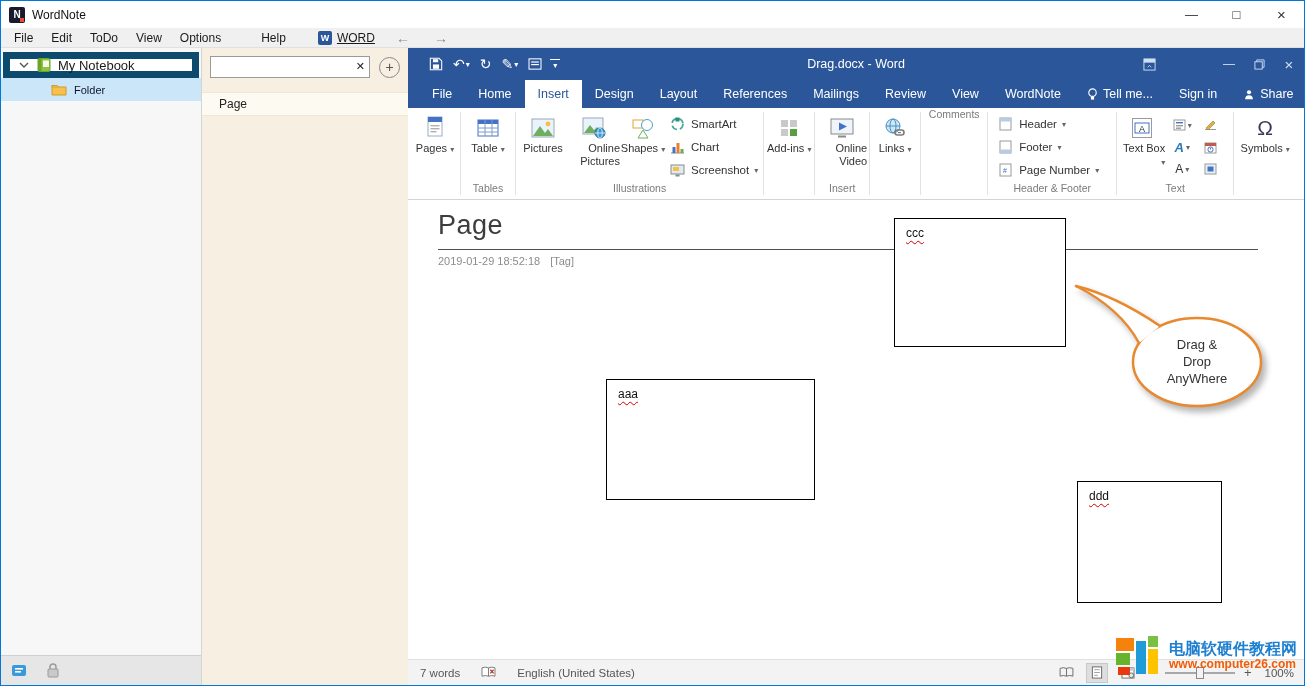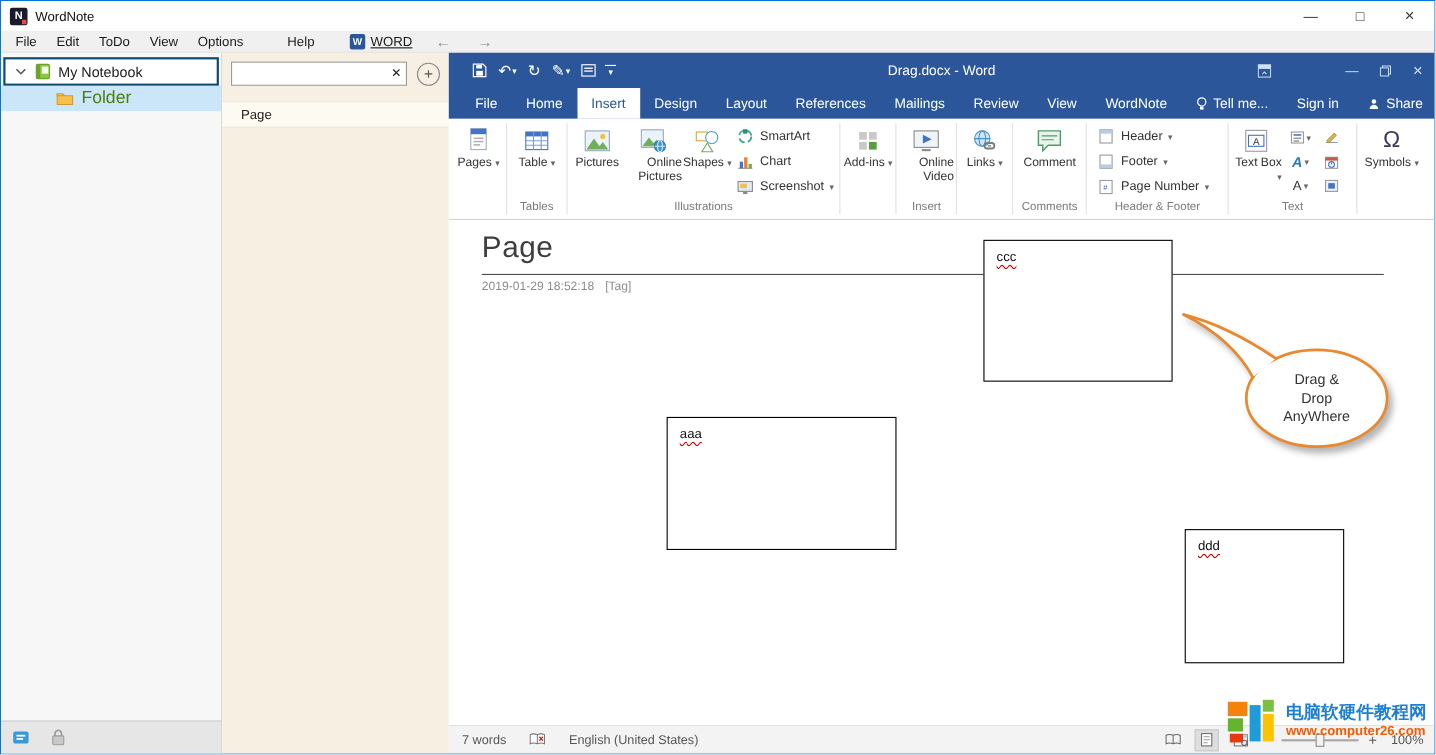--- a/index.html
+++ b/index.html
@@ -20,25 +20,25 @@
   .menuitem { padding:0 9px; height:20px; display:flex; align-items:center; font-size:12px; color:#1a1a1a; cursor:default; }
   .word-menu { display:flex; align-items:center; gap:5px; margin-left:14px; }
   .wicon { width:14px; height:14px; background:#2b579a; color:#fff; font-size:9px; font-weight:bold; display:flex; align-items:center; justify-content:center; border-radius:2px; }
   .navarrow { color:#8a8a8a; font-size:14px; padding:0 12px; }
 
   
   .main { flex:1; display:flex; min-height:0; }
 
   
   .sidebar { width:201px; background:#f7f7f7; border-right:1px solid #d5d5d5; display:flex; flex-direction:column; }
-  .notebook-row { margin:4px 2px 0 2px; height:26px; background:#fff; border:2px solid #0c4a6e; display:flex; align-items:center; padding-left:8px; gap:6px; }
+  .notebook-row { margin:4px 2px 0 2px; height:26px; background:#fff; border:7px solid #0c4a6e; display:flex; align-items:center; padding-left:8px; gap:6px; }
   .notebook-row .lbl { font-size:13px; color:#1a1a1a; }
   .chev { color:#555; width:12px; }
   .folder-row { height:23px; background:#cbe6f9; display:flex; align-items:center; padding-left:50px; gap:7px; }
-  .folder-row .lbl { font-size:16px; color:#4d7c0f; }
+  .folder-row .lbl { font-size:11px; color:#0f172a; }
   .sidebar-fill { flex:1; }
   .sidebar-bottom { height:30px; background:#e6e6e6; border-top:1px solid #d0d0d0; display:flex; align-items:center; gap:20px; padding-left:10px; }
 
   
   .pages-panel { width:206px; background:#f6efe2; display:flex; flex-direction:column; }
   .search-row { display:flex; align-items:center; padding:8px 8px 6px 8px; gap:9px; }
   .searchbox { position:relative; flex:1; }
   .searchbox input { width:100%; height:22px; border:1px solid #9a9a9a; background:#fff; padding:0 20px 0 6px; font-size:12px; font-family:"Liberation Sans",sans-serif; outline:none; }
   .search-clear { position:absolute; right:5px; top:4px; font-size:11px; color:#222; cursor:default; }
   .add-page { width:21px; height:21px; border:1px solid #8a8a8a; border-radius:50%; display:flex; align-items:center; justify-content:center; font-size:14px; color:#555; background:transparent; }
@@ -418,32 +418,20 @@
                   </svg>
                 </span>
               <span class="lbl"><span>Links</span> <span class="dd">▾</span></span>
             </div>
           </div>
           <div class="rlabel"></div>
         </div>
         <div class="rsep"></div>
 
         <div class="rgroup" style="width:62px">
-          <div class="rbody" style="justify-content:center; width:100%;">
-            <div class="bigbtn" style="width:58px">
-              <span class="icn">
-                  <svg width="24" height="22" viewBox="0 0 24 22">
-                    <path d="M2 2 h20 v13 h-11 l-5 5 v-5 h-4 z" fill="#e8f4ea" stroke="#4a9e6b" stroke-width="1.3"></path>
-                    <line x1="5" y1="6.5" x2="19" y2="6.5" stroke="#4a9e6b"></line>
-                    <line x1="5" y1="10" x2="16" y2="10" stroke="#4a9e6b"></line>
-                  </svg>
-                </span>
-              <span class="lbl">Comment</span>
-            </div>
-          </div>
           <div class="rlabel">Comments</div>
         </div>
         <div class="rsep"></div>
 
         <div class="rgroup" style="width:124px">
           <div class="rbody">
             <div class="scol" style="padding-left:4px;">
               <div class="sbtn">
                 <span class="sicn">
                     <svg width="13" height="14" viewBox="0 0 13 14">

